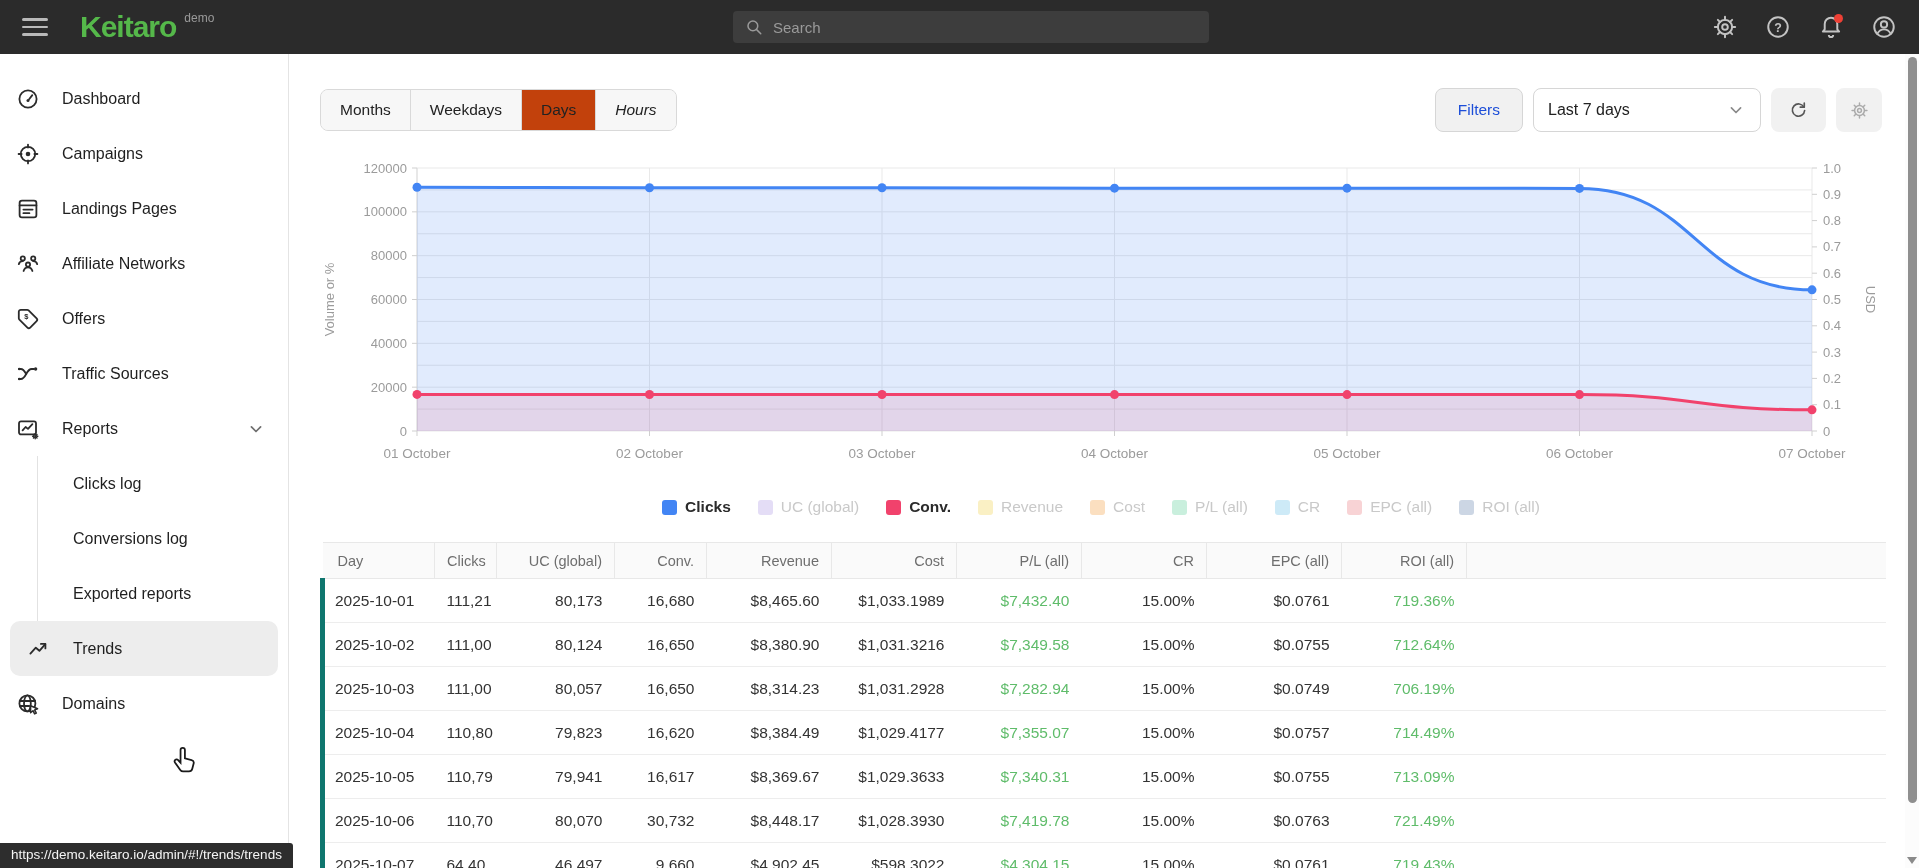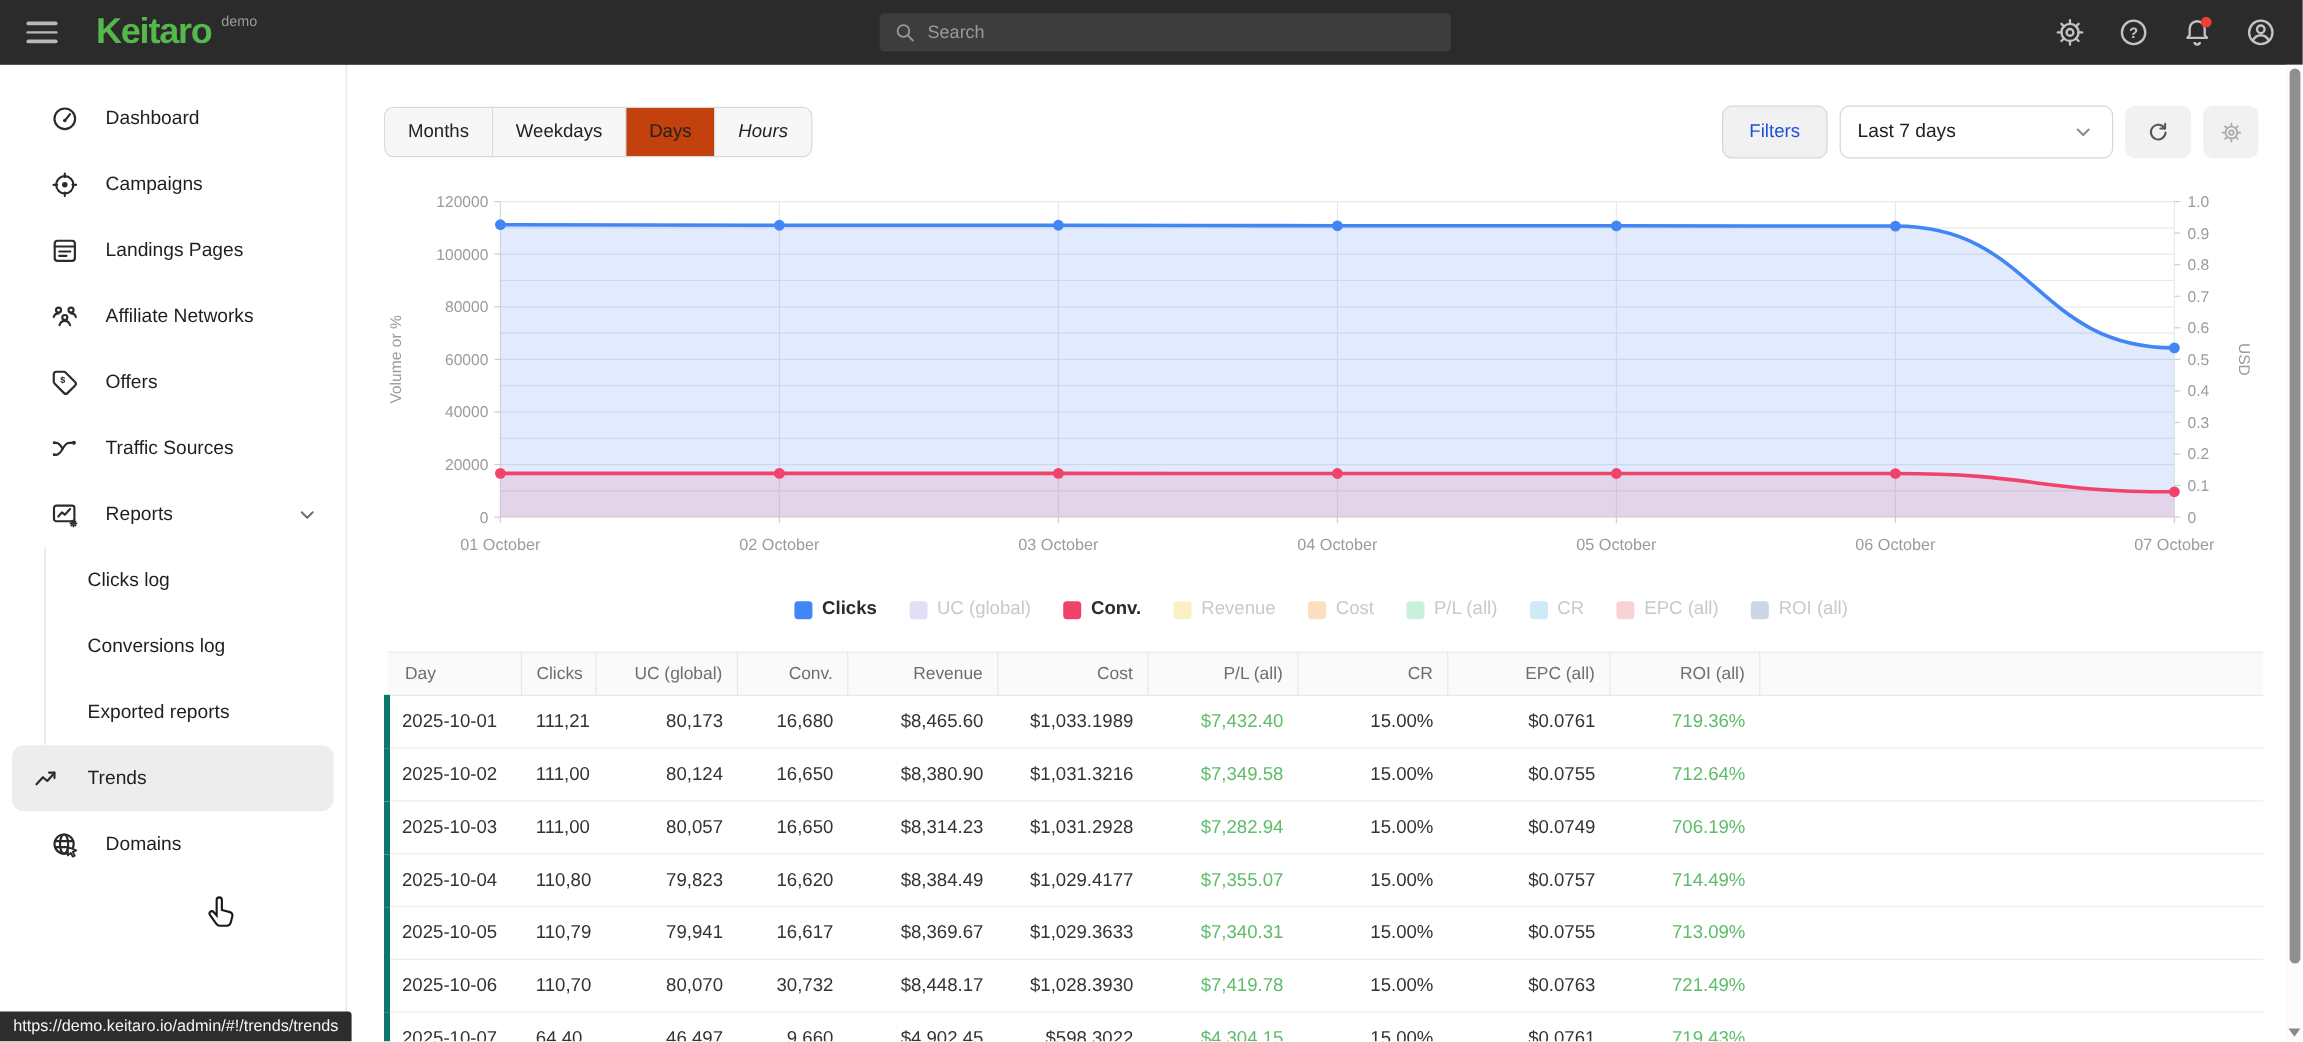--- a/index.html
+++ b/index.html
@@ -18,21 +18,21 @@
   .searchbox input { flex:1; background:transparent; border:none; outline:none; color:#cfcfcf; font-size:15px; margin-left:10px; font-family:inherit; }
   .searchbox input::placeholder { color:#9a9a9a; }
   .tb-right { margin-left:auto; display:flex; align-items:center; gap:27px; }
   .tb-icon { position:relative; width:26px; height:26px; color:#c3c3c3; cursor:pointer; background:none; border:none; }
   .tb-icon svg { width:26px; height:26px; }
   .bell-dot { position:absolute; top:0px; right:1px; width:9px; height:9px; border-radius:50%; background:#ee4035; }
 
   
   .shell { display:flex; height:814px; }
   .sidebar { width:289px; flex:0 0 289px; border-right:1px solid #e4e4e4; padding-top:17px; position:relative; background:#fff; }
-  .side-item { height:55px; display:flex; align-items:center; padding-left:42px; gap:22px; font-size:16px; color:#1f1f1f; cursor:pointer; position:relative; }
+  .side-item { height:55px; display:flex; align-items:center; padding-left:16px; gap:22px; font-size:16px; color:#1f1f1f; cursor:pointer; position:relative; }
   .side-item .icon { width:24px; height:24px; color:#2b2b2b; flex:0 0 auto; }
   .side-item .icon svg { width:24px; height:24px; }
   .side-item.active { background:#ededed; border-radius:10px; margin:0 10px; padding-left:17px; }
   .side-sub { height:55px; display:flex; align-items:center; padding-left:73px; font-size:16px; color:#1f1f1f; cursor:pointer; position:relative; }
   .side-sub::before { content:""; position:absolute; left:37px; top:0; bottom:0; width:1px; background:#e2e2e2; }
   .chevron { margin-left:auto; margin-right:22px; width:20px; height:20px; color:#6f6f6f; }
   .chevron svg { width:20px; height:20px; }
 
   
   .content { flex:1; position:relative; padding-left:31px; overflow:hidden; }

